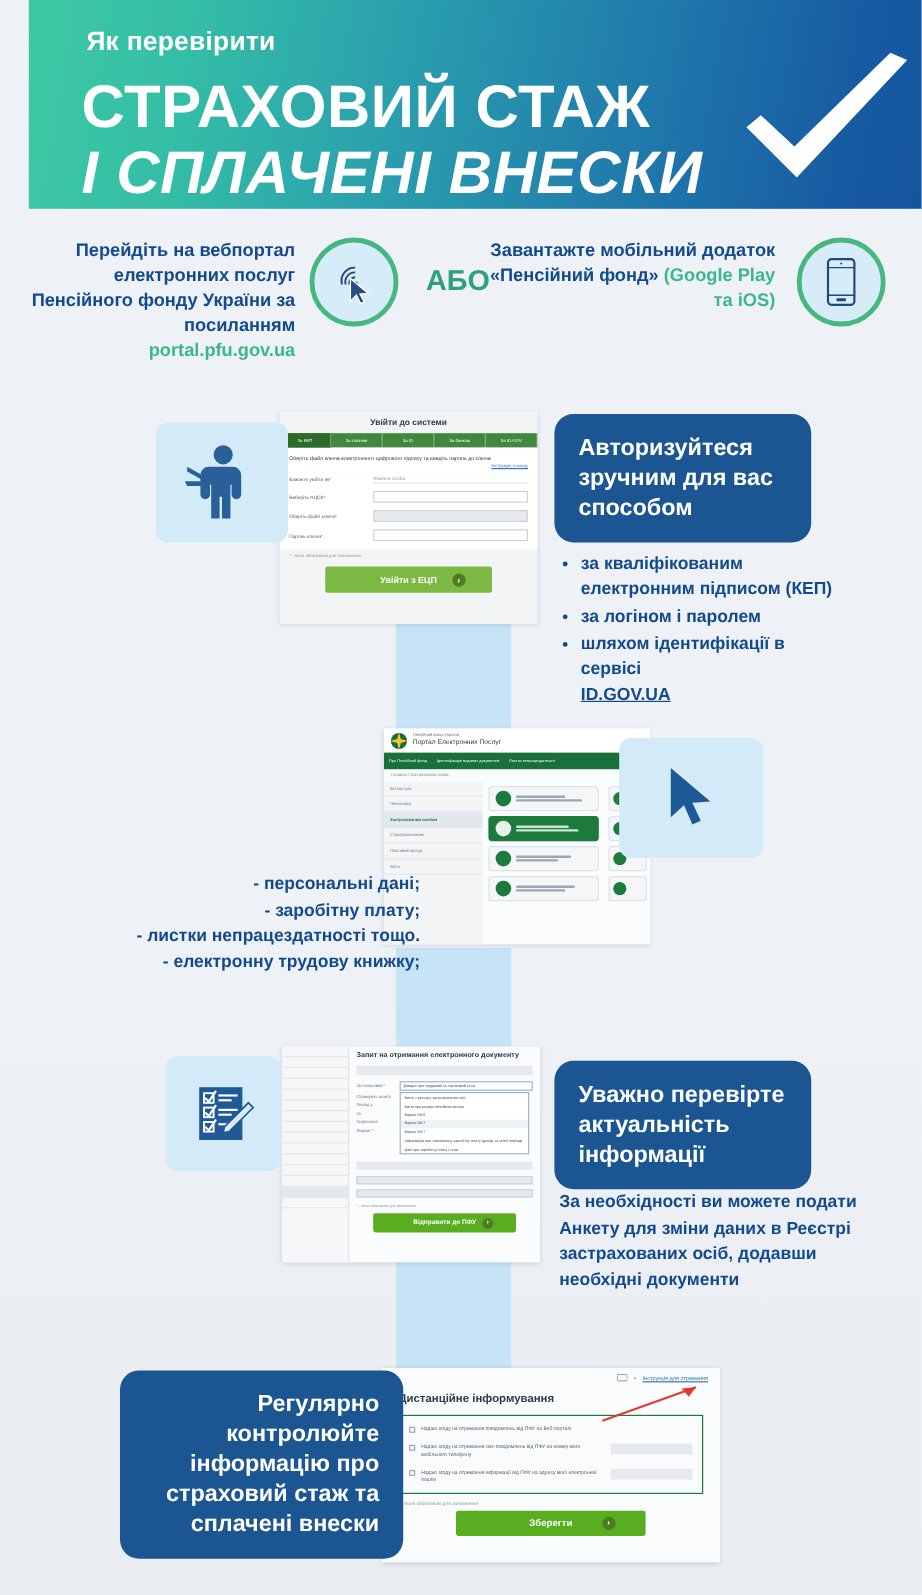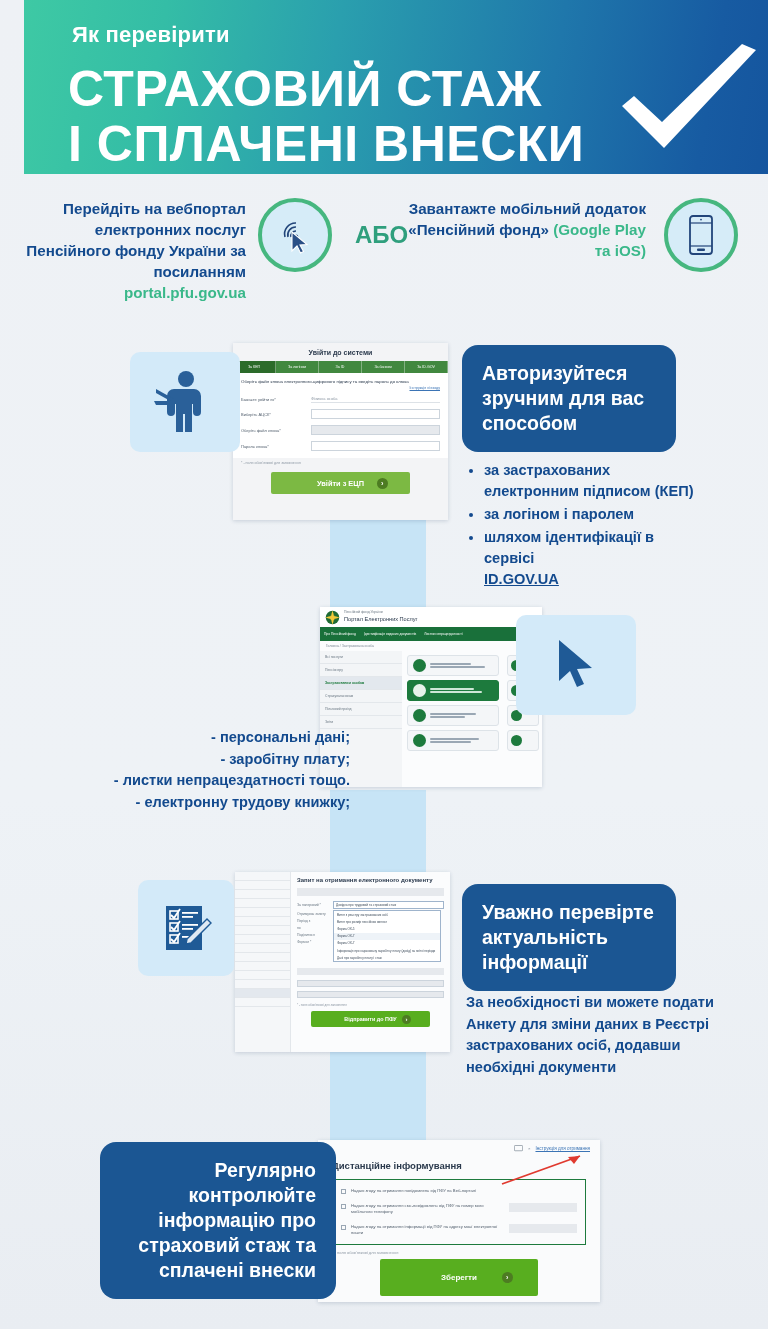--- a/index.html
+++ b/index.html
@@ -32,21 +32,21 @@
     color: #ffffff; font-size: 22px; font-weight: bold;
     letter-spacing: .2px;
   }
   .hdr-title {
     position: absolute; left: 44px; top: 62px;
     color: #ffffff; font-weight: bold;
     font-size: 50px; line-height: 55px;
     letter-spacing: .5px;
     text-transform: uppercase;
   }
-  .hdr-title .l2 { display:block; }
+  .hdr-title .l2 { display:block;font-style:italic; }
   .check-mark {
     position: absolute; right: 28px; top: 44px;
     width: 150px; height: 120px;
   }
 
   
   .options {
     position: relative;
     width: 768px; height: 128px;
   }
@@ -272,21 +272,21 @@
     <div class="greenbtn" style="margin:4px 38px;height:22px;font-size:7.4px;">
       <span>Увійти з ЕЦП</span>
       <span class="dot">›</span>
     </div>
   </div>
 
   <div class="bubble" style="left:462px;top:345px;width:214px;">Авторизуйтеся зручним для вас способом</div>
 
   <div class="bullets" style="left:466px;top:460px;width:240px;">
     <ul>
-      <li>за застрахованих електронним підписом (КЕП)</li>
+      <li>за кваліфікованим електронним підписом (КЕП)</li>
       <li>за логіном і паролем</li>
       <li>
         <span>шляхом ідентифікації в сервісі</span><br>
         <u>ID.GOV.UA</u>
       </li>
     </ul>
   </div>
 
 
   <div class="shot" style="left:320px;top:607px;width:222px;height:180px;background:#fbfcfd;">
@@ -498,21 +498,21 @@
         <div style="font-size:4.2px;color:#54616f;line-height:6px;flex:1;">Надаю згоду на отримання смс-повідомлень від ПФУ на номер мого мобільного телефону</div>
         <div style="width:68px;height:9px;background:#e6e9ed;margin-left:6px;flex:0 0 auto;"></div>
       </div>
       <div style="display:flex;align-items:flex-start;">
         <div style="width:5px;height:5px;border:1px solid #9aa7b4;margin-right:5px;margin-top:1px;flex:0 0 auto;"></div>
         <div style="font-size:4.2px;color:#54616f;line-height:6px;flex:1;">Надаю згоду на отримання інформації від ПФУ на адресу моєї електронної пошти</div>
         <div style="width:68px;height:9px;background:#e6e9ed;margin-left:6px;flex:0 0 auto;"></div>
       </div>
     </div>
     <div style="font-size:4px;color:#8d98a4;padding:5px 14px 4px;">* - поля обов'язкові для заповнення</div>
-    <div class="greenbtn bright" style="height:37px;font-size:8px;margin:0 62px;">
+    <div class="greenbtn bright" style="height:21px;font-size:8px;margin:0 62px;">
       <span>Зберегти</span>
       <span class="dot" style="width:11px;height:11px;font-size:7px;">›</span>
     </div>
   </div>
 
   <svg class="arrow-red" style="left:500px;top:1152px;width:90px;height:34px;" viewBox="0 0 90 34">
     <line x1="2" y1="32" x2="80" y2="4" stroke="#e03a2f" stroke-width="1.8"></line>
     <path d="M80 4 L68 5 L74 12 Z" fill="#e03a2f"></path>
   </svg>
 

